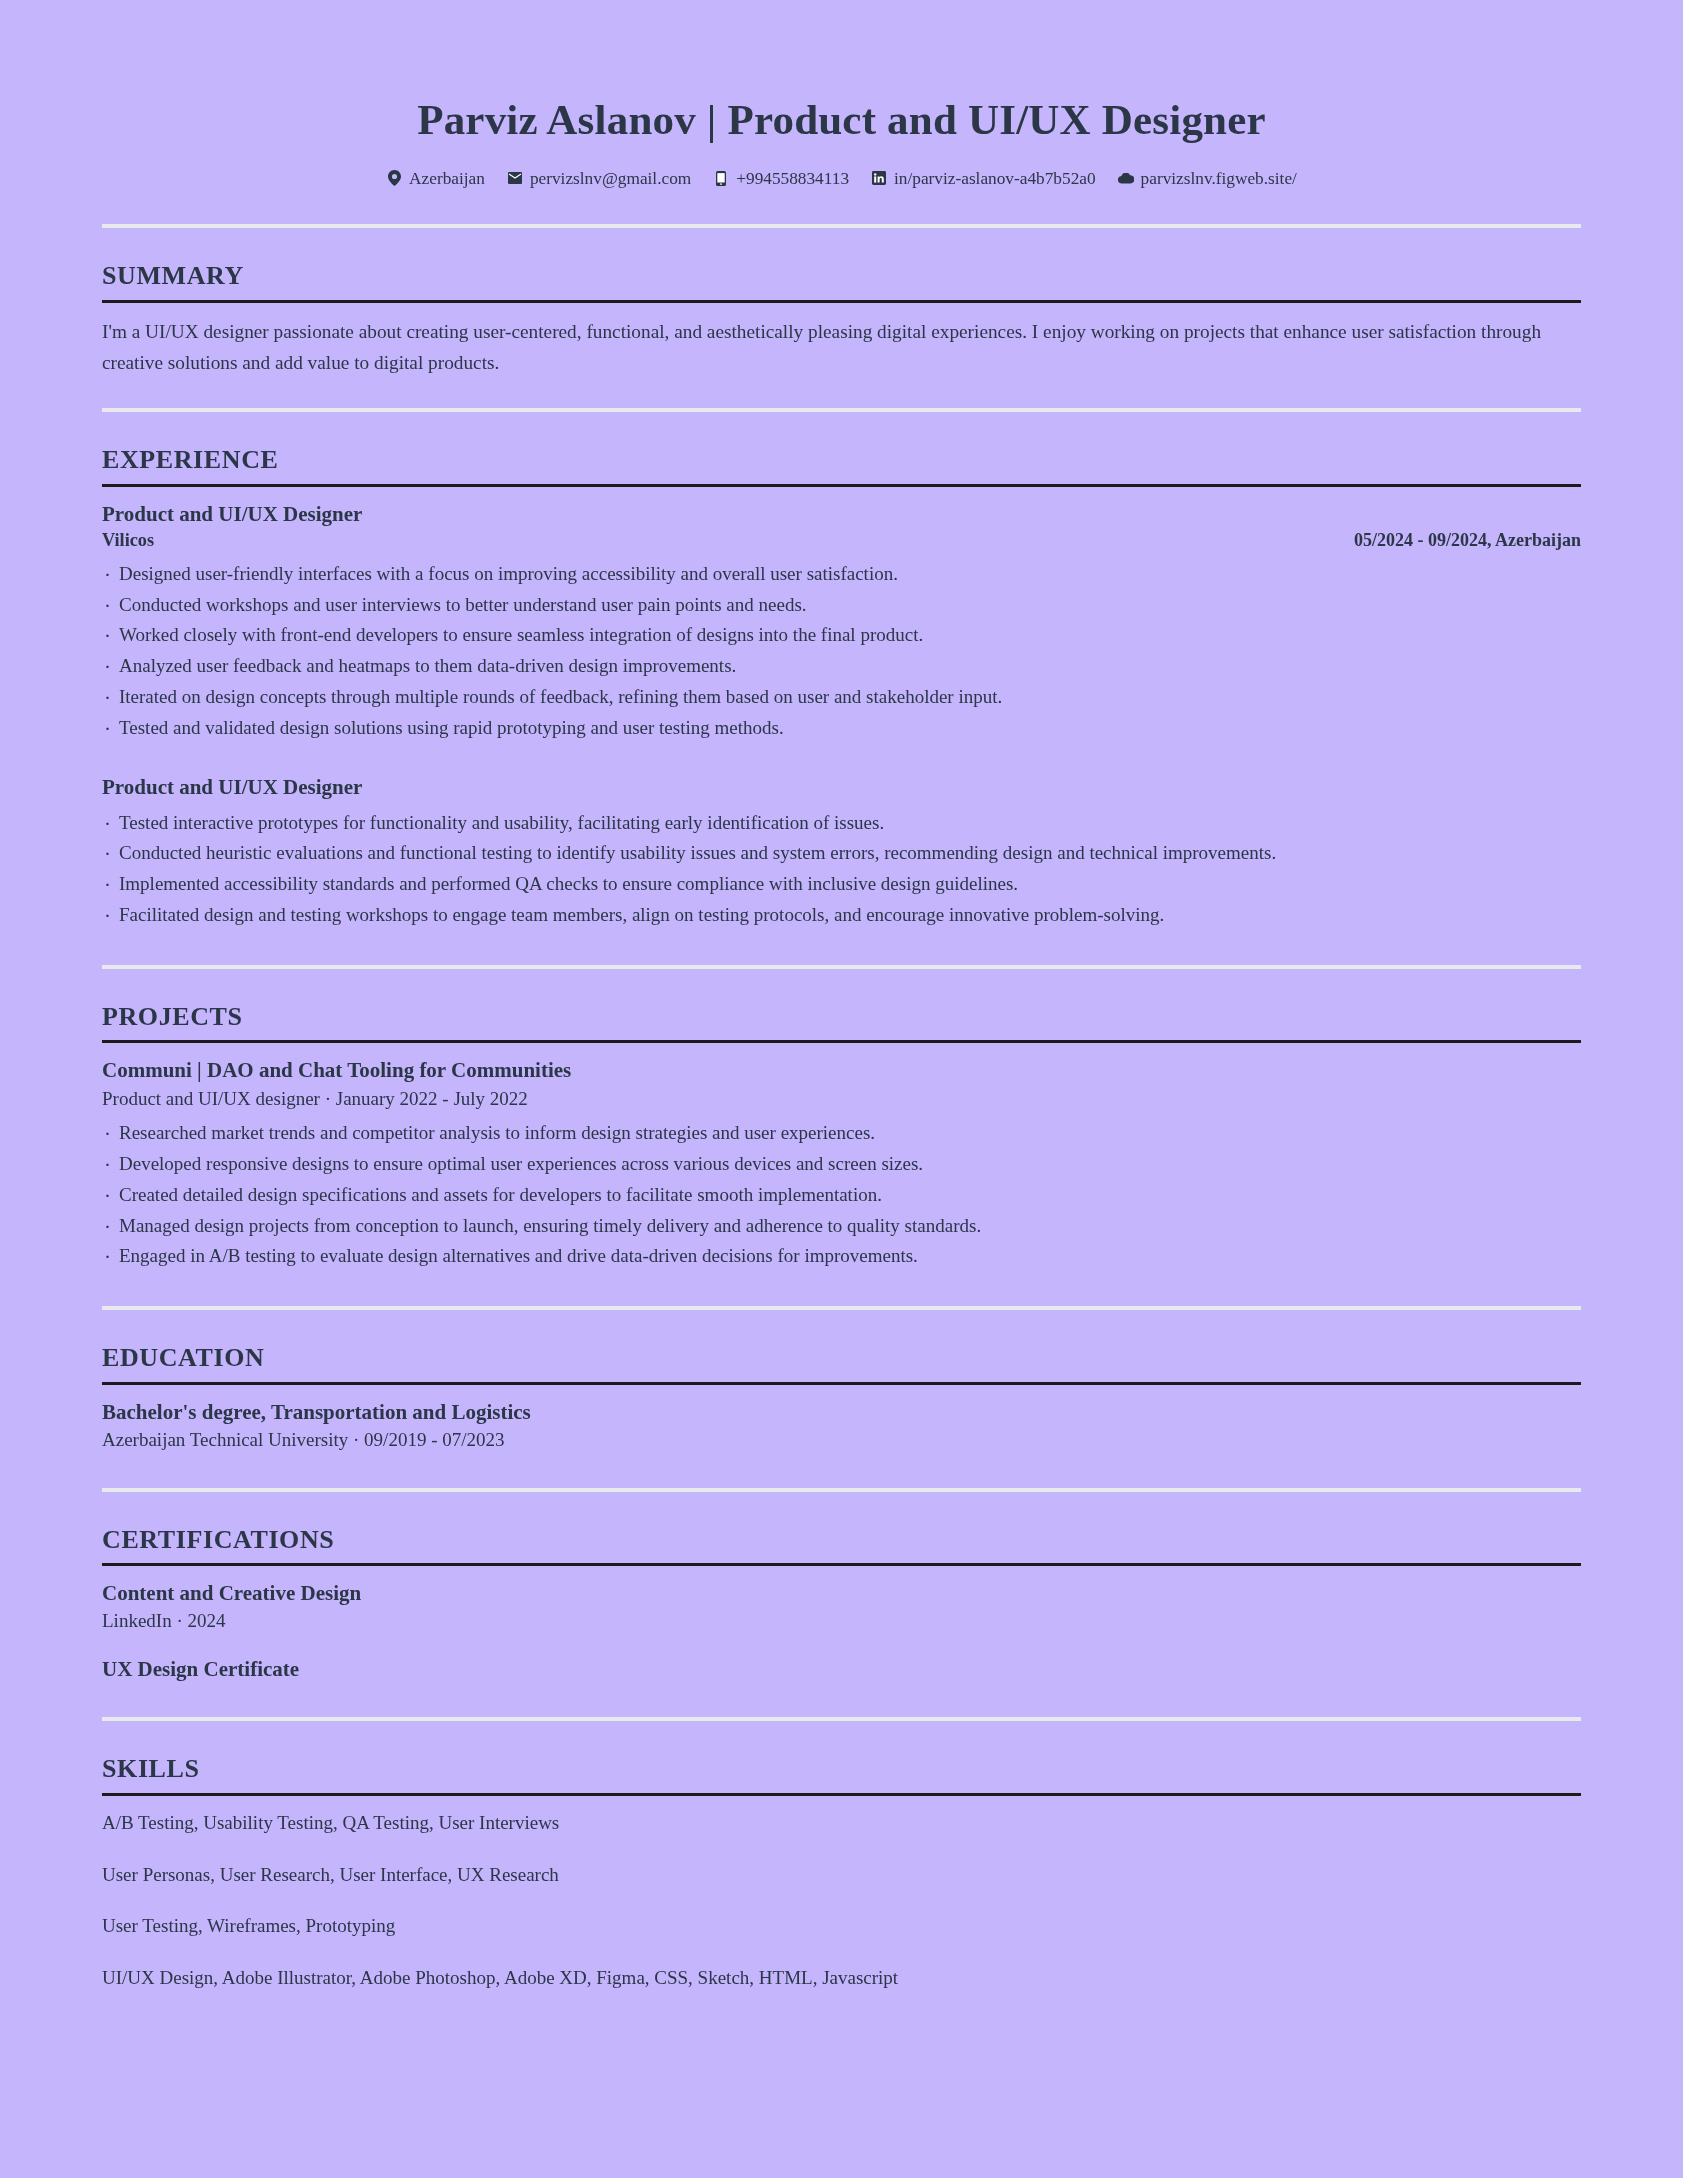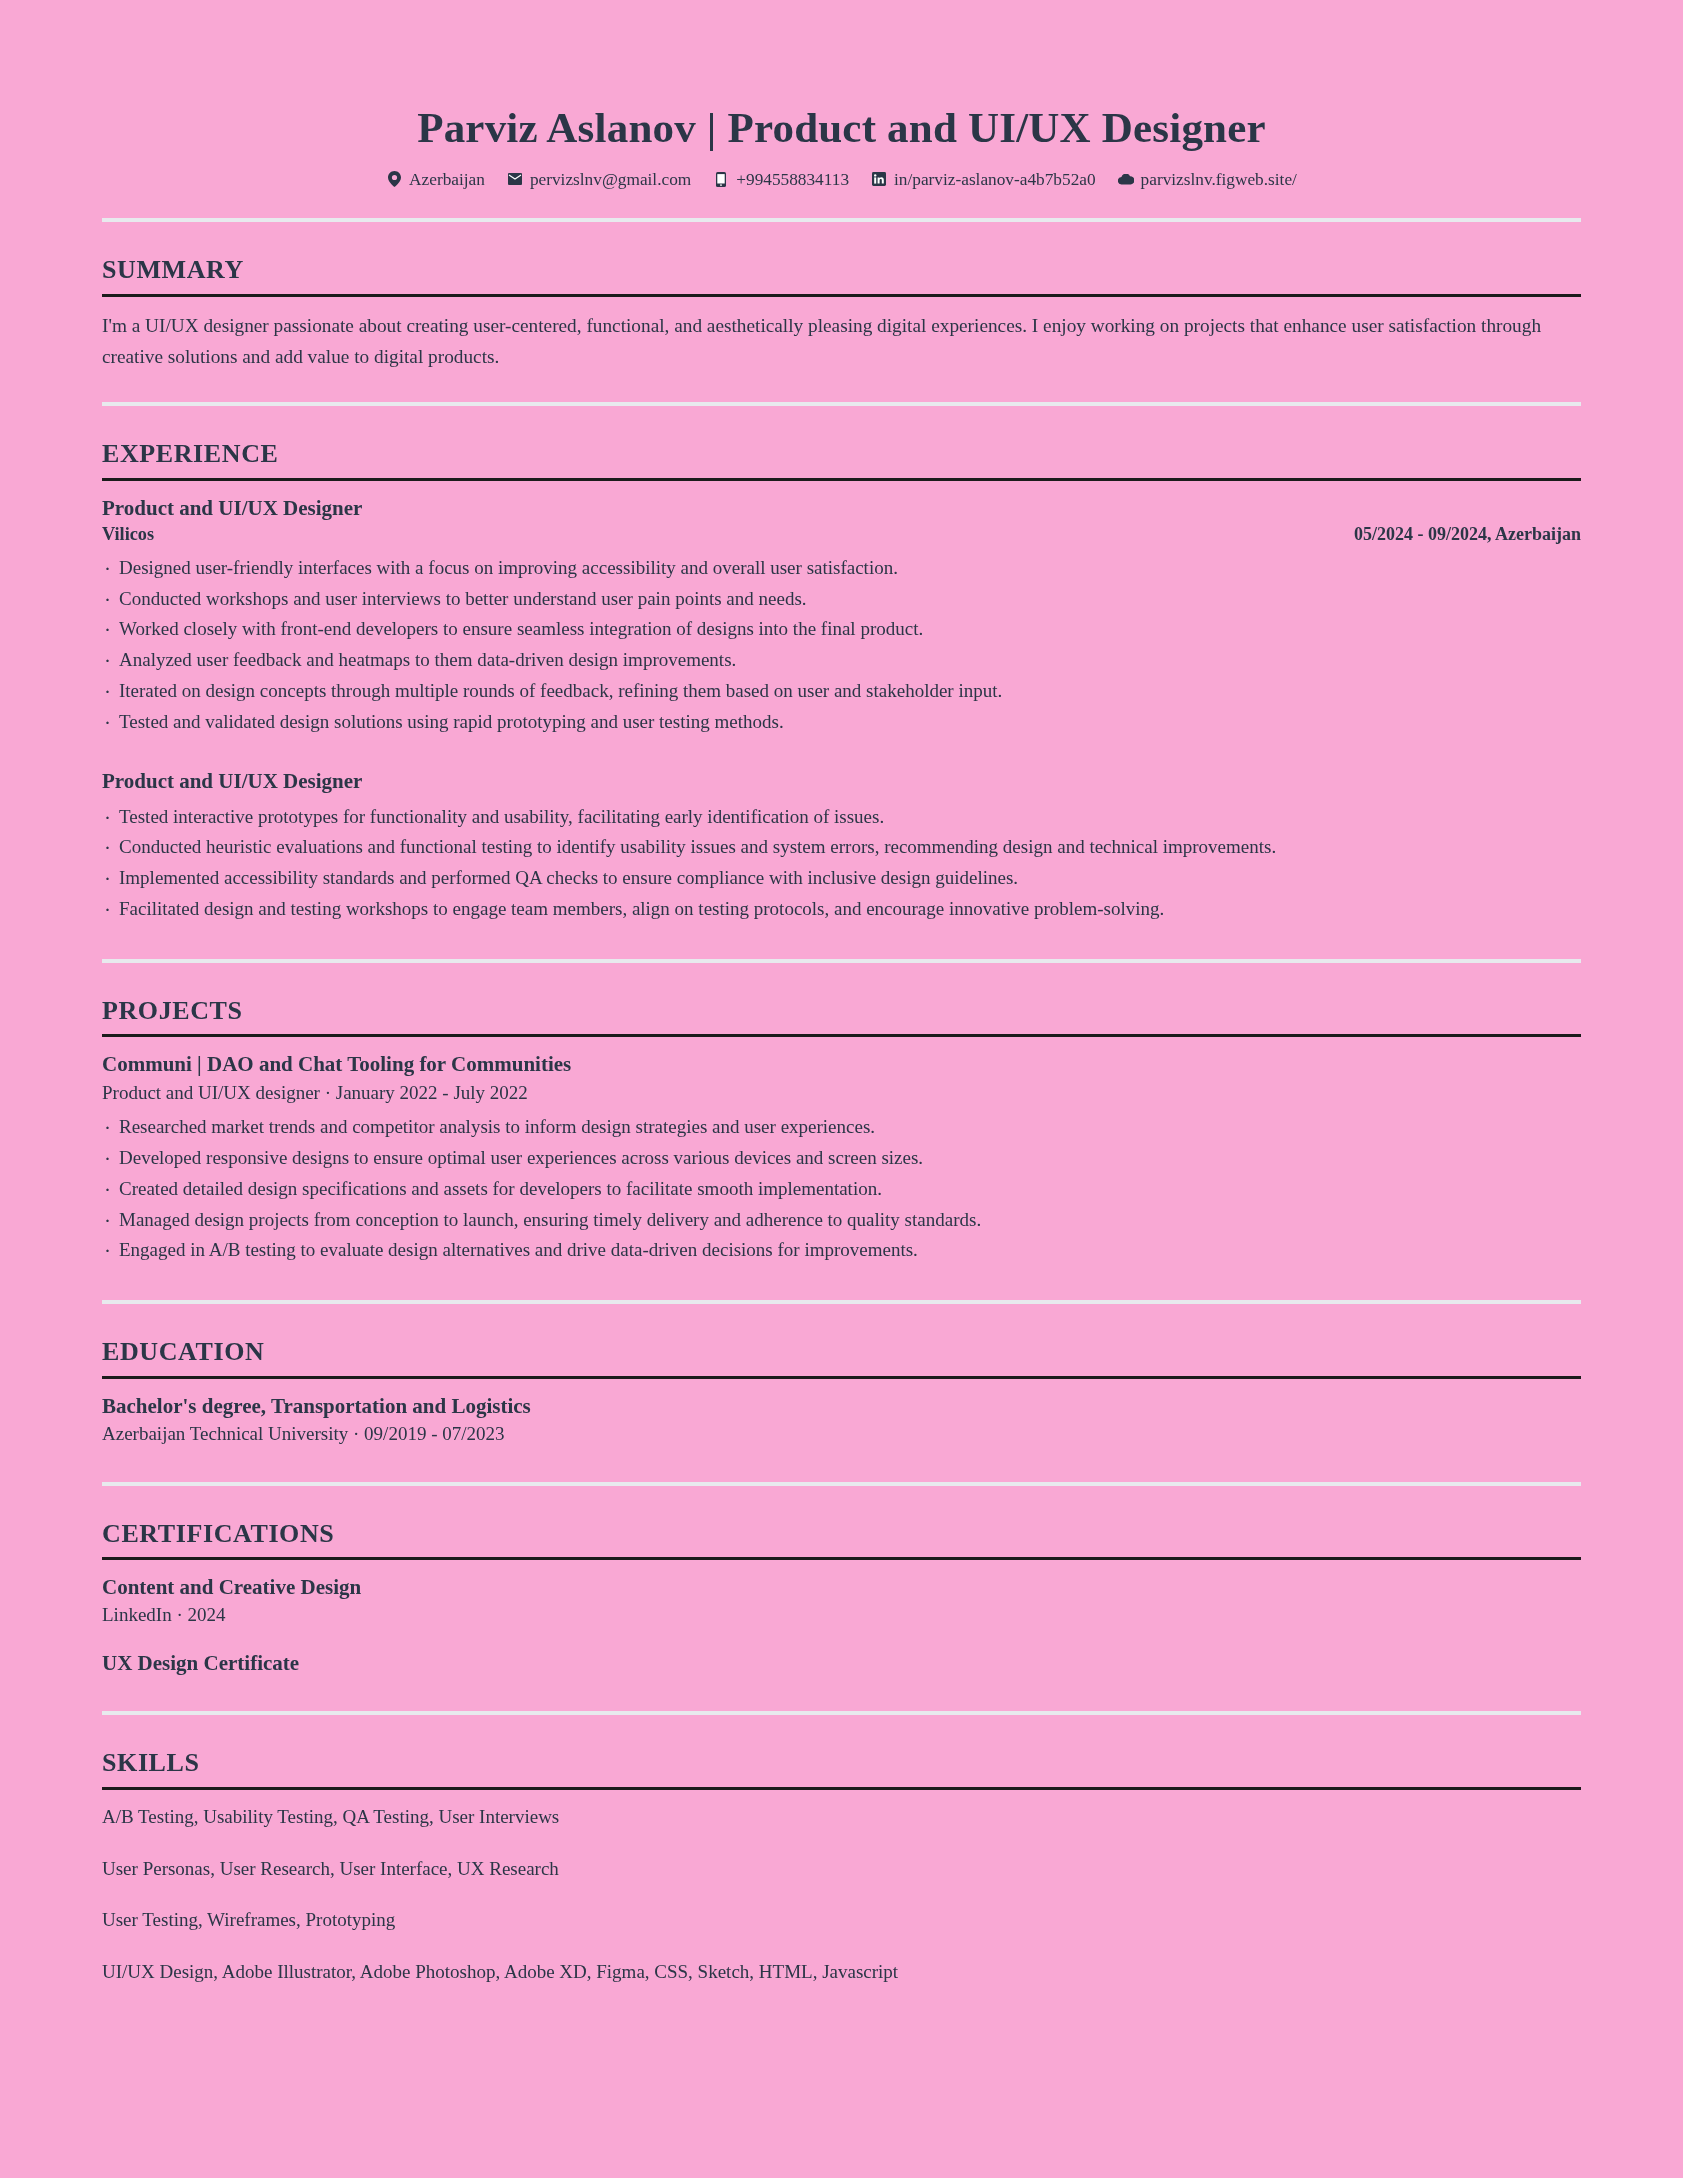--- a/index.html
+++ b/index.html
@@ -12,22 +12,22 @@
     height: 2178px;
     font-family: "Liberation Serif", "DejaVu Serif", serif;
     color: #2b3647;
     -webkit-font-smoothing: antialiased;
   }
   .page {
     position: relative;
     width: 1683px;
     height: 2178px;
     box-sizing: border-box;
-    padding: 16px 102px;
-    background: #f9a8d4;
+    padding: 8px 102px;
+    background: #c4b5fd;
   }
 
   
   .header {
     padding-top: 87px;
     text-align: center;
   }
   .name-title {
     font-size: 43px;
     font-weight: 700;
@@ -43,21 +43,21 @@
     display: flex;
     justify-content: center;
     align-items: center;
     flex-wrap: wrap;
     gap: 0;
     line-height: 1;
   }
   .contact-item {
     display: inline-flex;
     align-items: center;
-    margin: 0 11px;
+    margin: 7px 11px;
     white-space: nowrap;
   }
   .contact-item .ico {
     display: inline-flex;
     align-items: center;
     justify-content: center;
     width: 16px;
     height: 16px;
     margin-right: 7px;
     flex: 0 0 auto;

